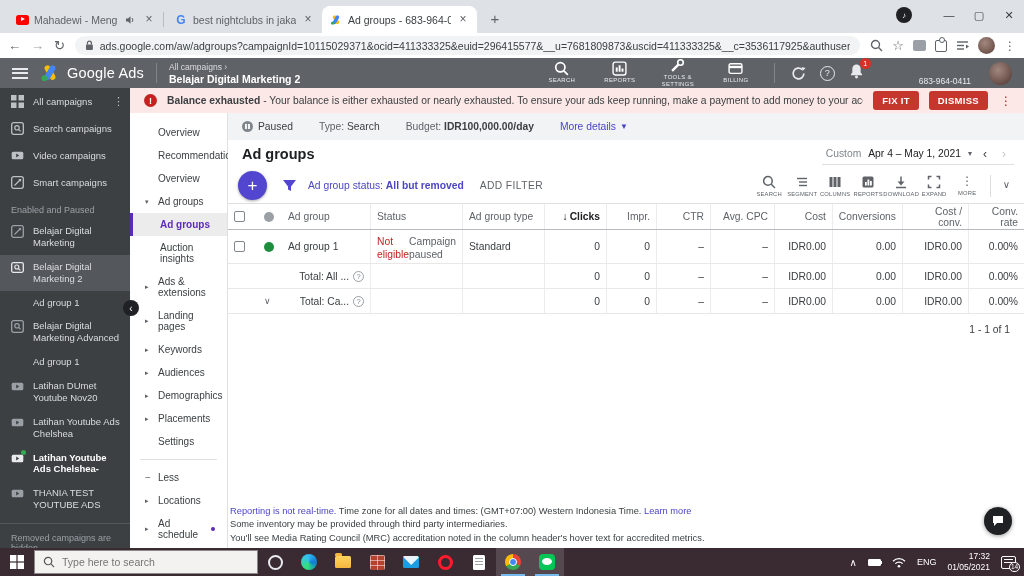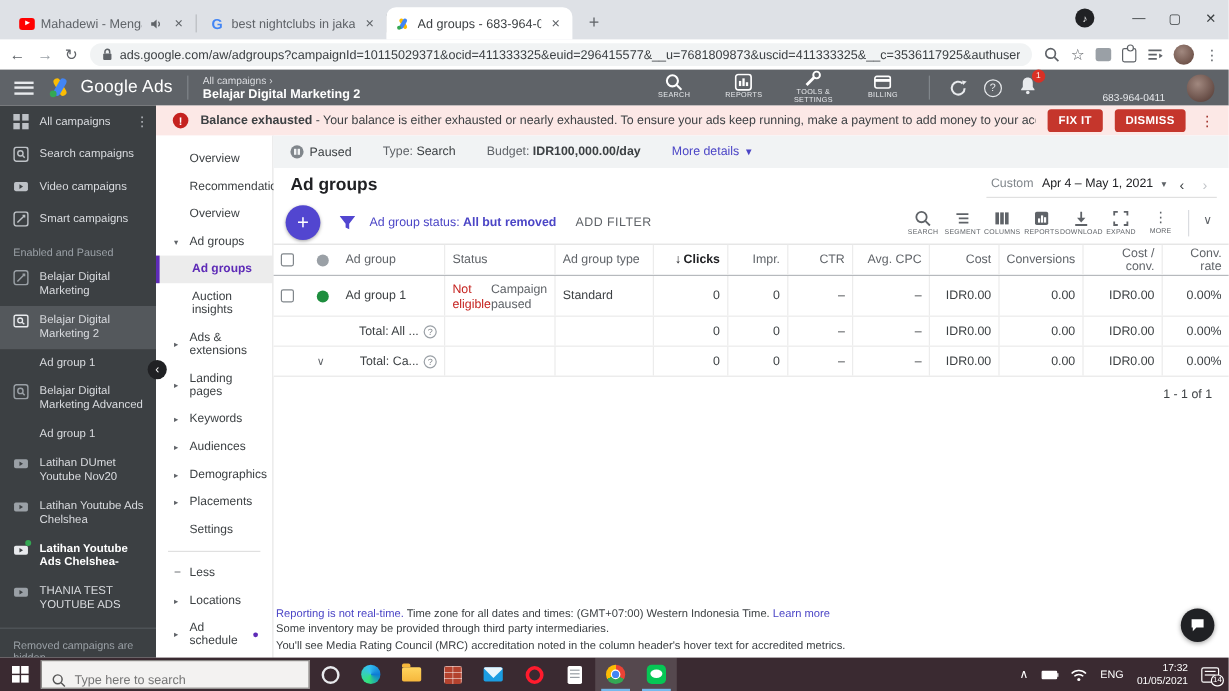--- a/index.html
+++ b/index.html
@@ -137,21 +137,21 @@
 
   
   .footnotes { position:absolute; left:2px; top:392px; width:780px; font-size:9.3px; color:#3c4043; line-height:1.45; padding-left:0; }
   .footnotes .lnk { color:#4b45c6; cursor:pointer; }
   .copyright { margin-top:6px; }
   .chat-fab { position:absolute; left:756px; top:394px; width:28px; height:28px; border-radius:50%; background:#202124; display:flex; align-items:center; justify-content:center; cursor:pointer; box-shadow:0 1px 4px rgba(0,0,0,.4); }
 
   
   .taskbar { position:absolute; left:0; top:548px; width:1024px; height:28px; background:#3a2a31; display:flex; align-items:center; color:#fff; }
   .ts-start { width:34px; height:28px; display:flex; align-items:center; justify-content:center; cursor:pointer; }
-  .ts-search { width:224px; height:24px; background:#f3f2f1; border:1px solid #8a8886; display:flex; align-items:flex-end; gap:7px; padding:0 8px; }
+  .ts-search { width:224px; height:24px; background:#f3f2f1; border:1px solid #8a8886; display:flex; align-items:center; gap:7px; padding:0 8px; }
   .ts-search svg { flex:0 0 auto; }
   .ts-input { border:none; outline:none; background:transparent; font-size:10.5px; color:#444; width:170px; font-family:"Liberation Sans",sans-serif; }
   .tb-app { width:34px; height:28px; display:flex; align-items:center; justify-content:center; position:relative; cursor:pointer; }
   .tb-app.active { background:rgba(255,255,255,.14); }
   .tb-app.active::after { content:""; position:absolute; left:5px; right:5px; bottom:0; height:2px; background:#76b9ed; }
   .cortana { width:15px; height:15px; border:2px solid #e8eaed; border-radius:50%; }
   .edge-ic { width:16px; height:16px; border-radius:50%; background:conic-gradient(from 200deg,#35e27a,#35c1f1 40%,#0d7bd4 70%,#35e27a); }
   .folder-ic { width:16px; height:12px; background:linear-gradient(#ffd45e,#f6b73c); border-radius:1.5px; position:relative; }
   .folder-ic::before { content:""; position:absolute; top:-3px; left:0; width:7px; height:3px; background:#f6b73c; border-radius:1.5px 1.5px 0 0; }
   .brick-ic { width:15px; height:15px; background:#b3422e; border-radius:2px; background-image:linear-gradient(rgba(255,255,255,.5) 1px,transparent 1px),linear-gradient(90deg,rgba(255,255,255,.5) 1px,transparent 1px); background-size:7px 5px; }

